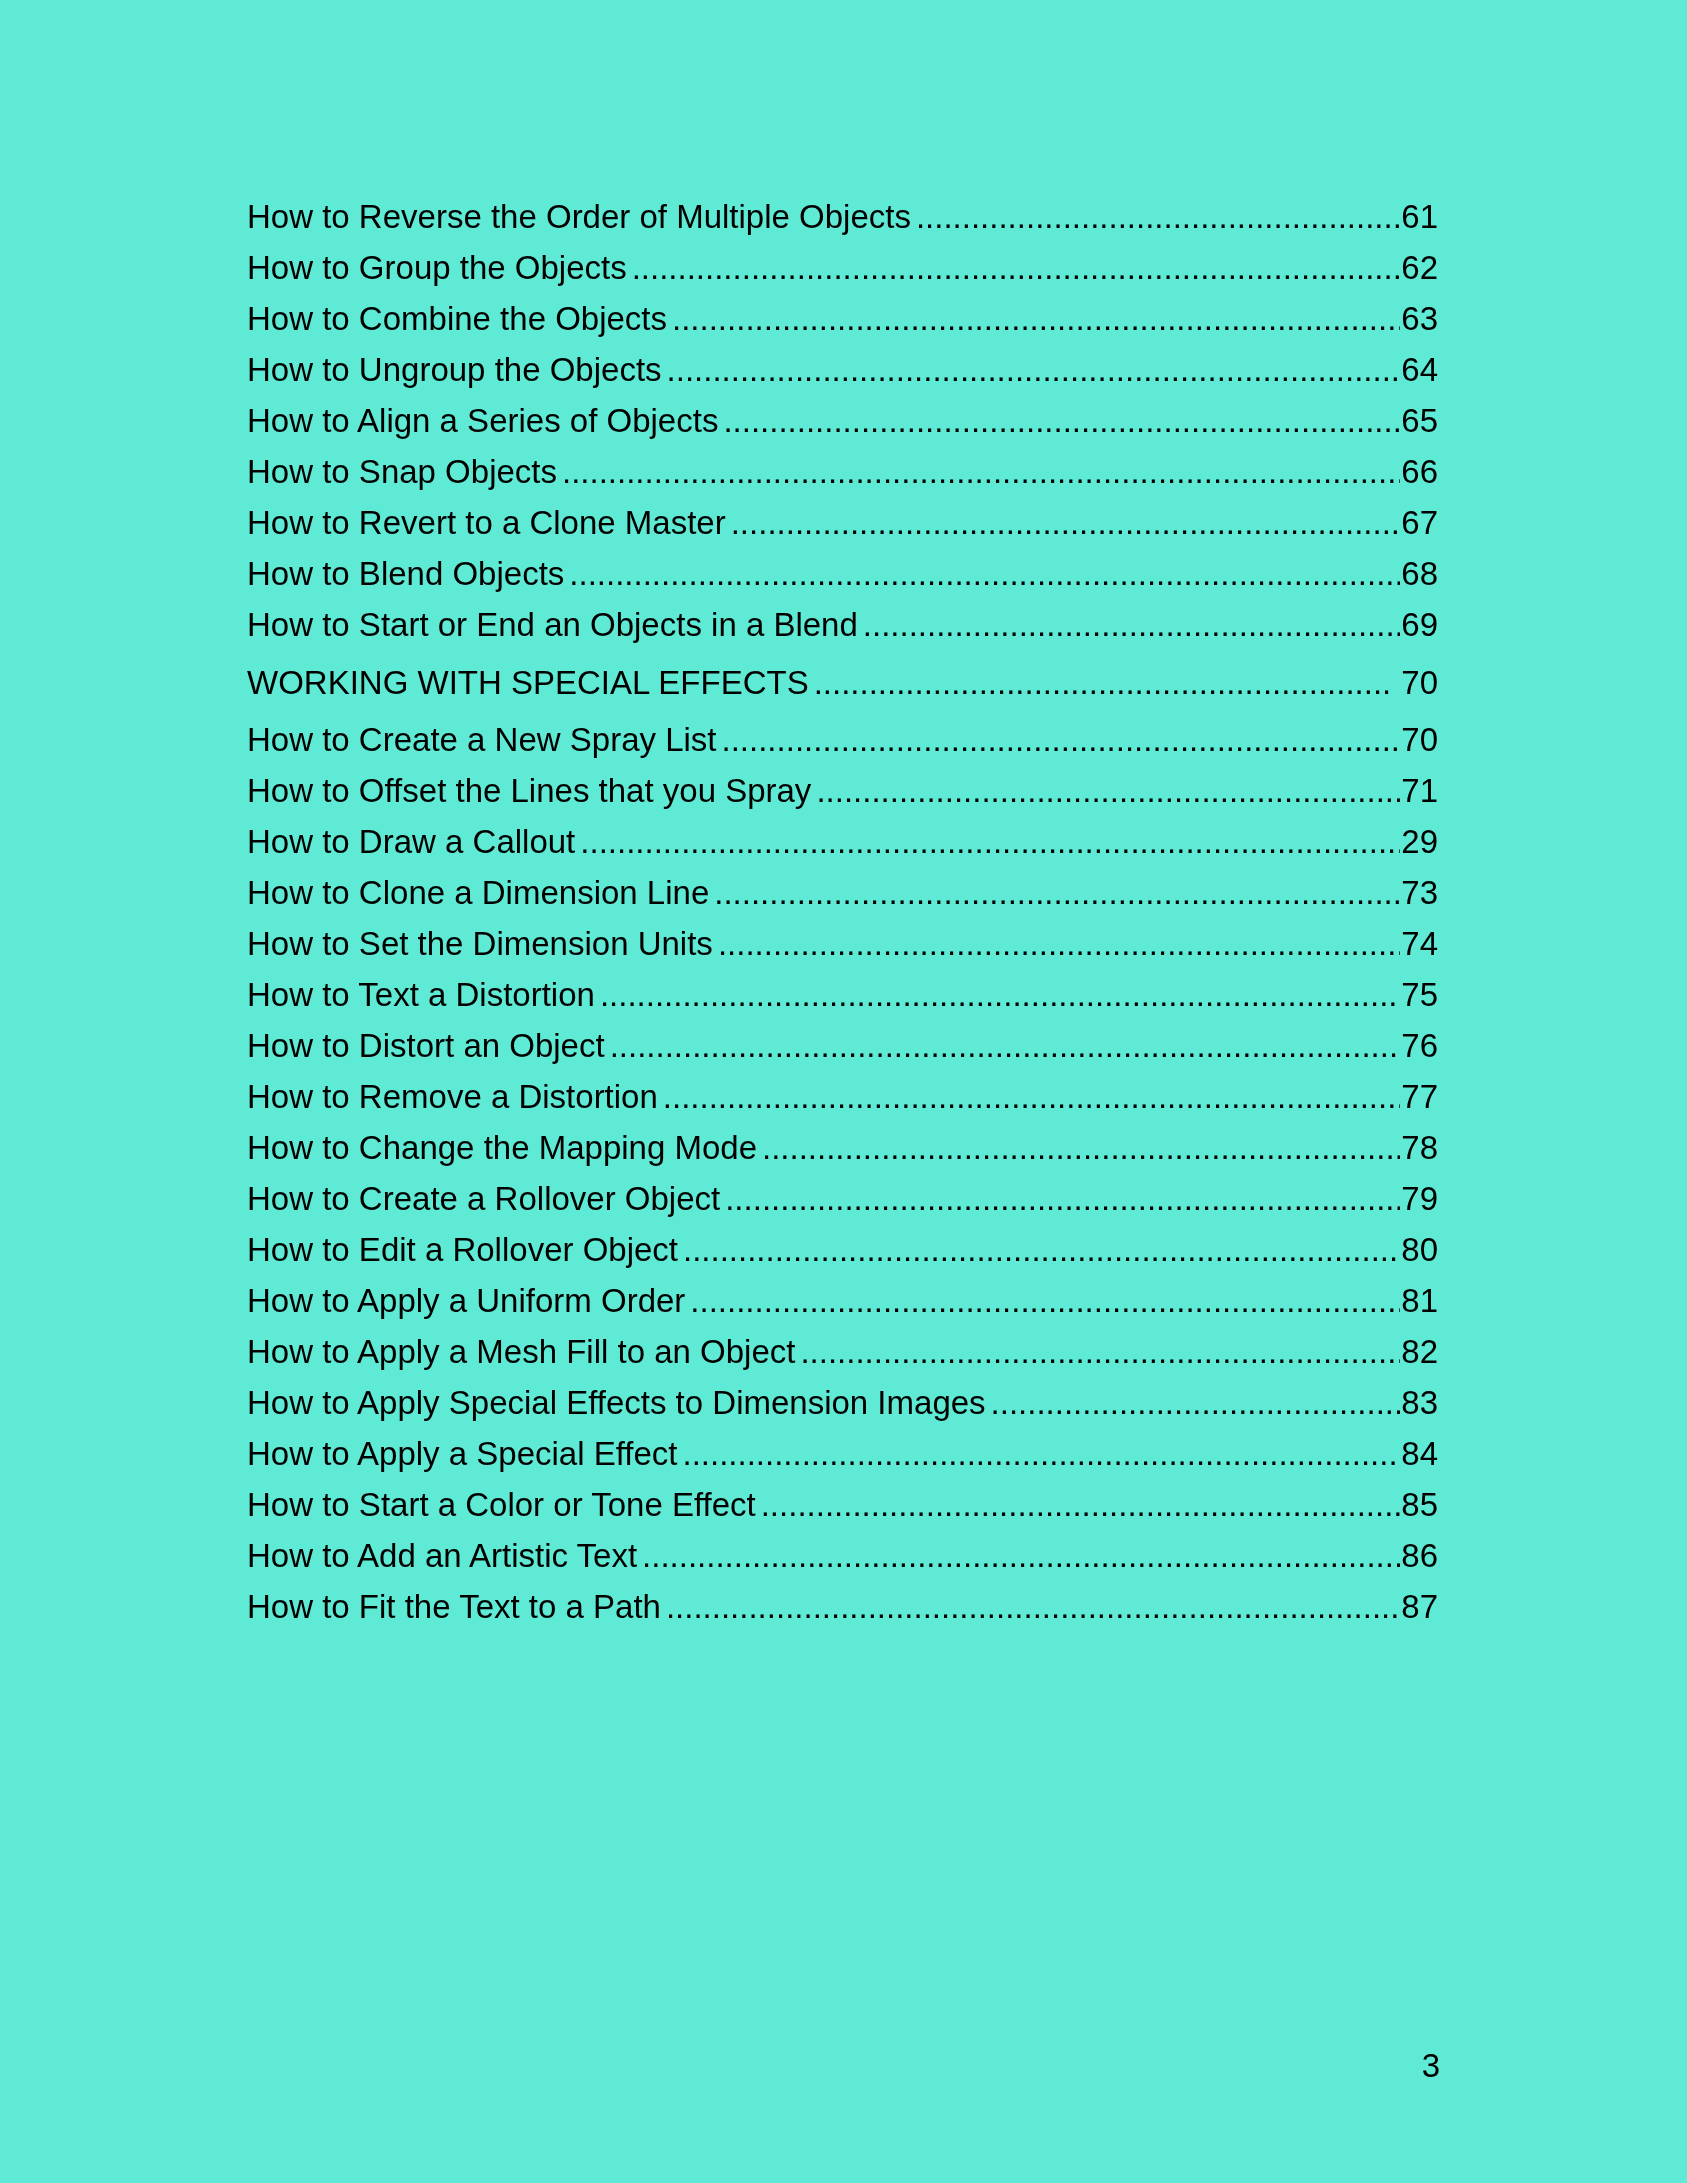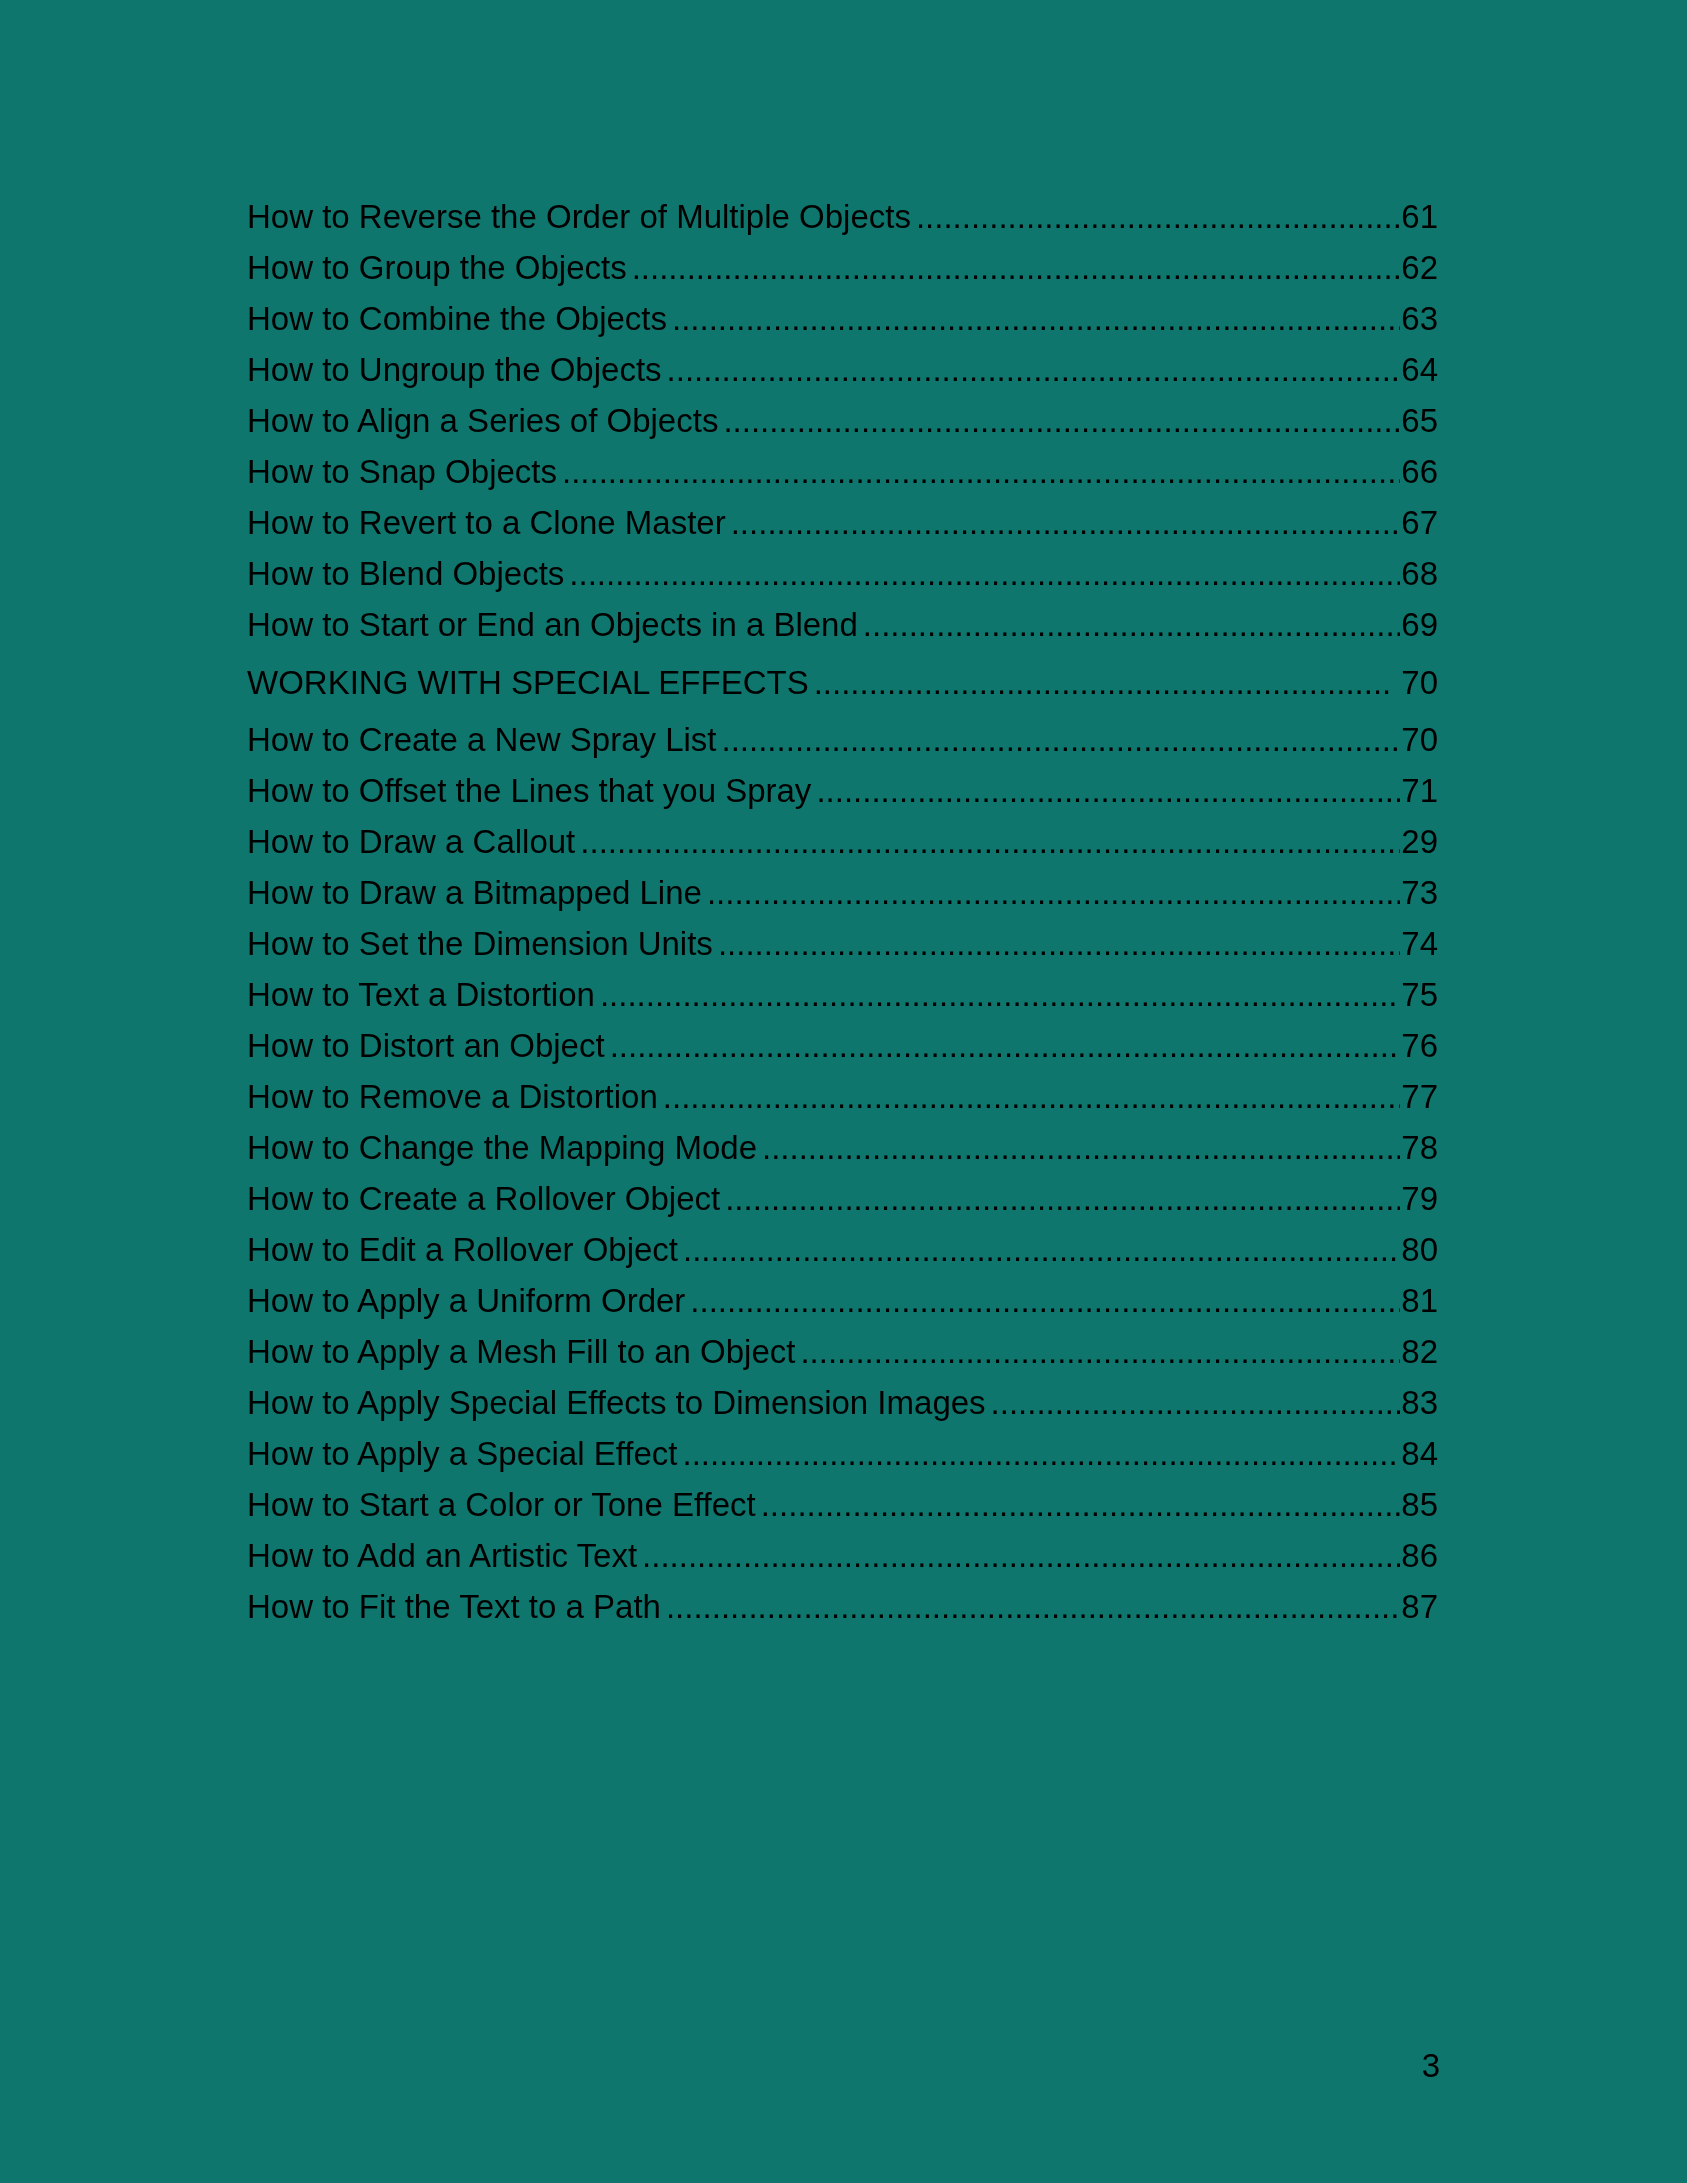--- a/index.html
+++ b/index.html
@@ -1,21 +1,21 @@
 <!DOCTYPE html>
 <html style="font-size:13px"><head>
 <meta charset="utf-8">
 <style>
   * { margin: 0; padding: 0; box-sizing: border-box; }
   html, body { background: #ffffff; }
   .page {
     position: relative;
     width: 1687px;
     height: 2183px;
-    background: #0f766e;
+    background: #5eead4;
     color: #000000;
     font-family: "Liberation Sans", sans-serif;
     overflow: hidden;
   }
   .toc {
     position: absolute;
     left: 247px;
     top: 191px;
     width: 1191px;
   }
@@ -120,21 +120,21 @@
       <span class="toc-title">How to Offset the Lines that you Spray</span>
         <span class="leader"></span>
         <span class="pagenum">71</span>
     </div>
     <div class="toc-row">
       <span class="toc-title">How to Draw a Callout</span>
         <span class="leader"></span>
         <span class="pagenum">29</span>
     </div>
     <div class="toc-row">
-      <span class="toc-title">How to Draw a Bitmapped Line</span>
+      <span class="toc-title">How to Clone a Dimension Line</span>
         <span class="leader"></span>
         <span class="pagenum">73</span>
     </div>
     <div class="toc-row">
       <span class="toc-title">How to Set the Dimension Units</span>
         <span class="leader"></span>
         <span class="pagenum">74</span>
     </div>
     <div class="toc-row">
       <span class="toc-title">How to Text a Distortion</span>

